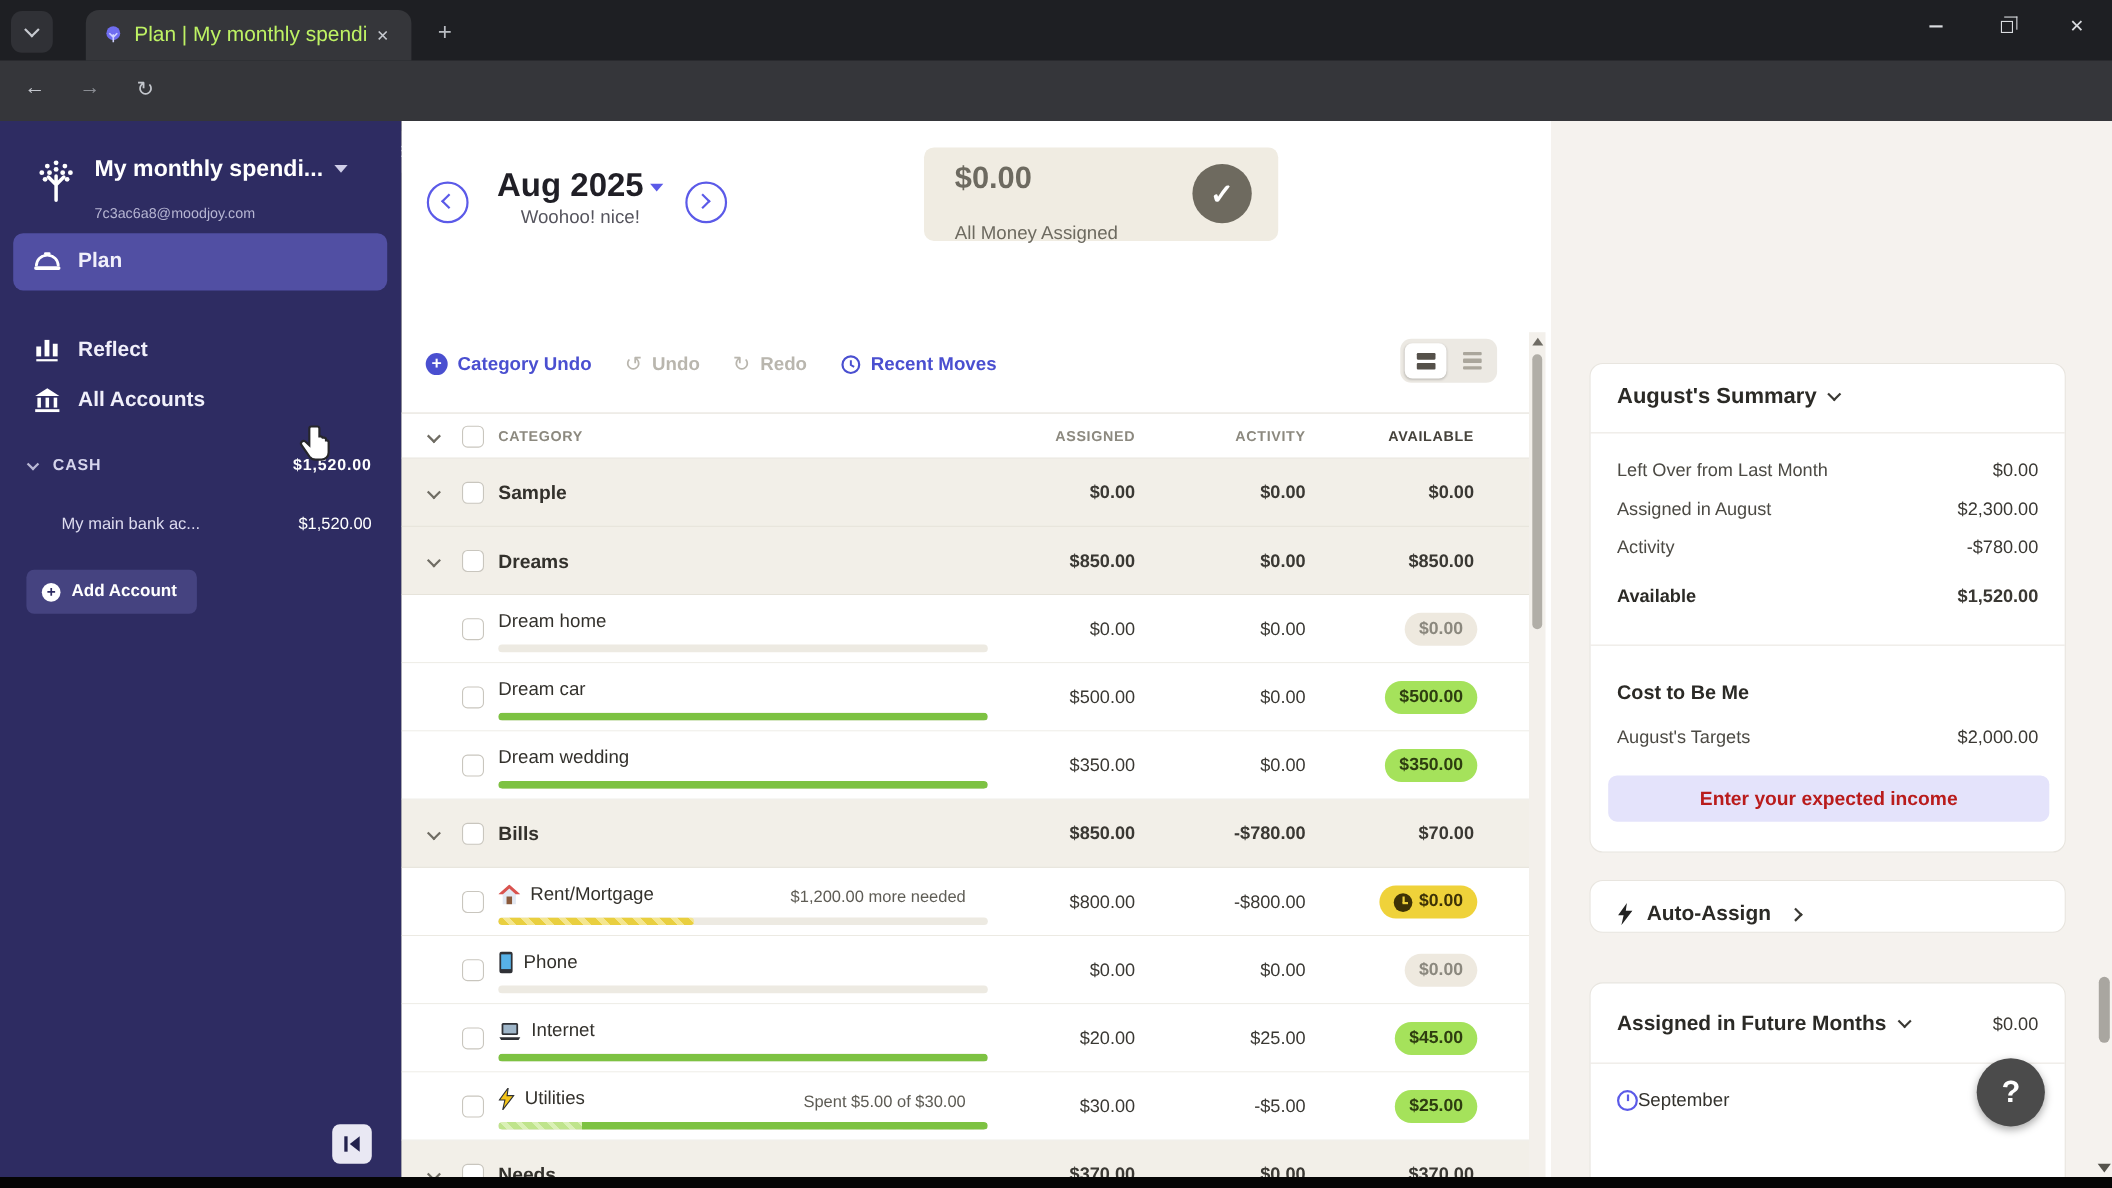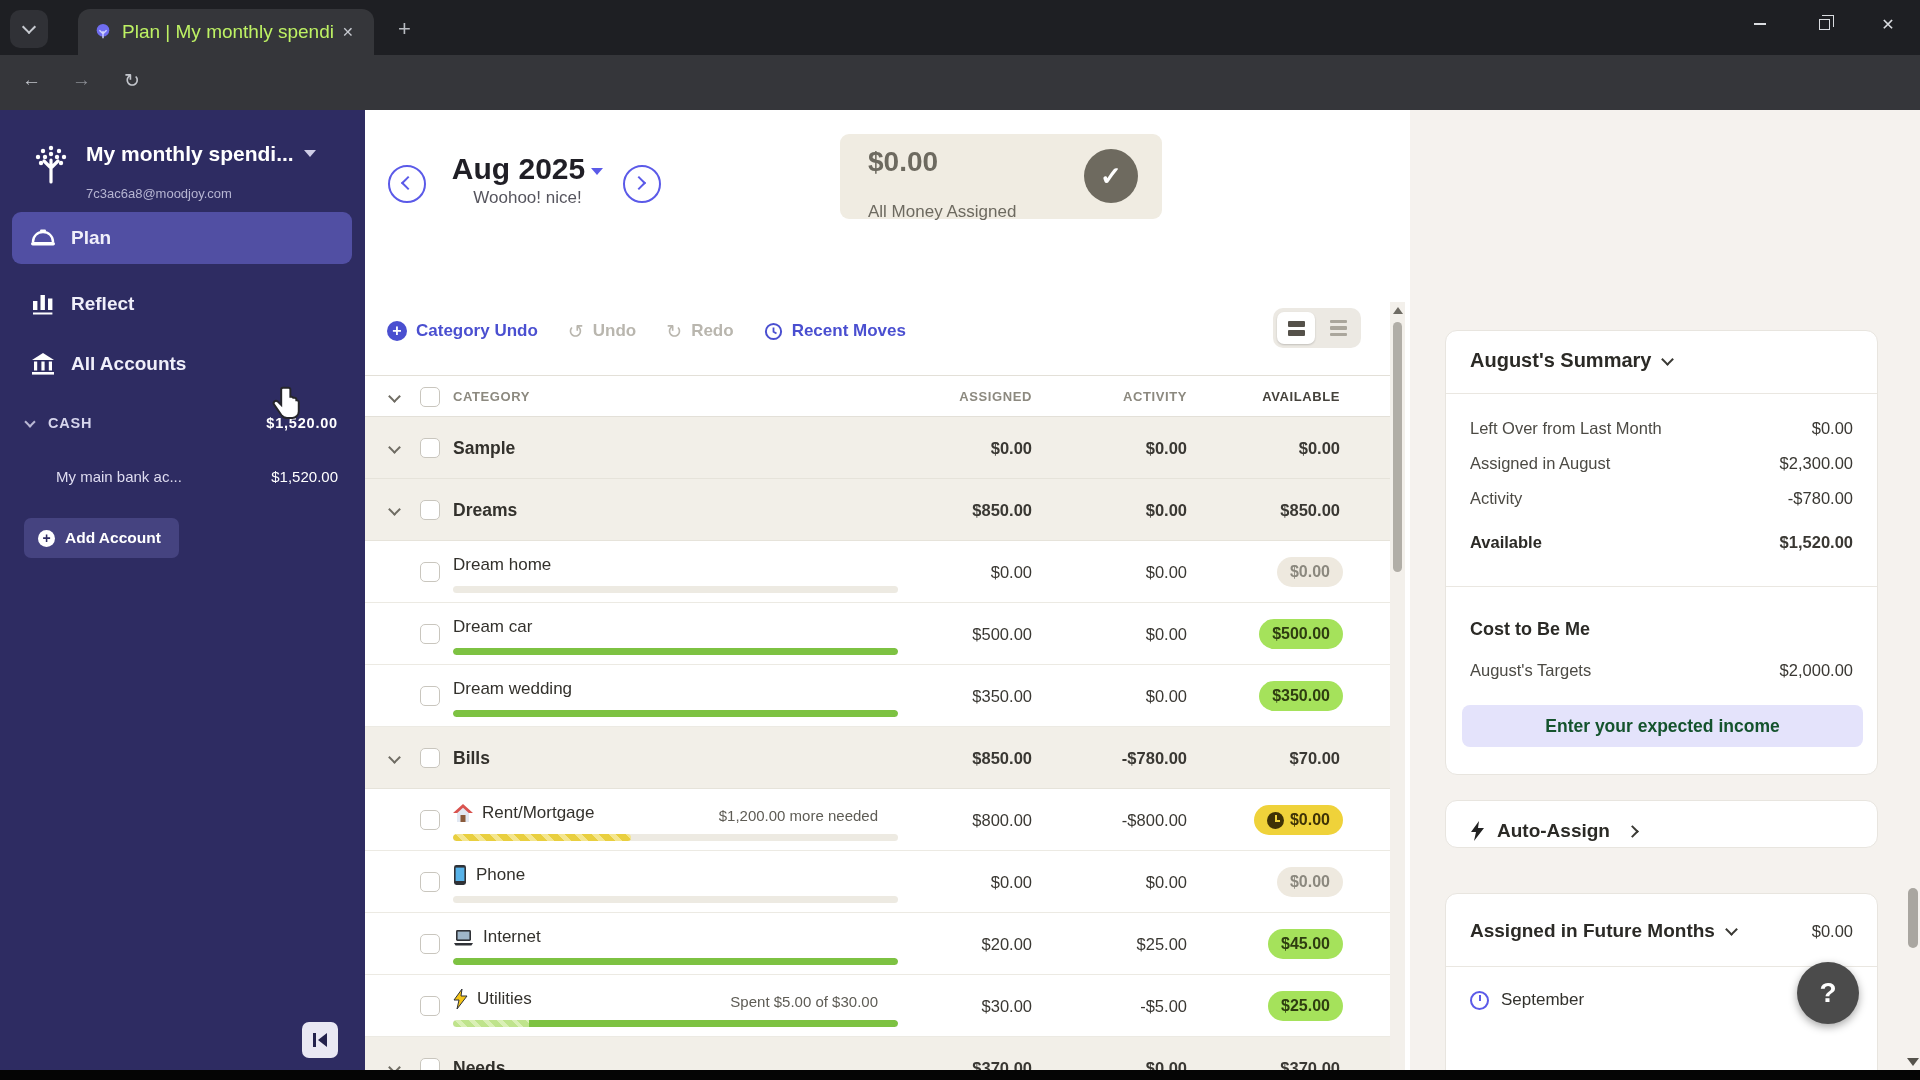--- a/index.html
+++ b/index.html
@@ -141,28 +141,28 @@
   .card { position:absolute; left:35px; width:433px; background:#fff; border:1px solid #e8e5df; border-radius:12px; }
   .dchev { display:inline-block; width:9px; height:9px; border-right:2.5px solid #3a3934; border-bottom:2.5px solid #3a3934; transform:rotate(45deg); margin-left:12px; vertical-align:3px; }
   #sumcard { top:220px; height:445px; }
   #sumcard .hd { position:absolute; left:24px; top:18px; font-size:20px; font-weight:700; color:#2b2a26; }
   .hr { position:absolute; left:0; width:100%; height:1px; background:#eae7e1; }
   .srow { position:absolute; left:24px; right:24px; display:flex; font-size:16.5px; color:#4c4a44; }
   .srow .v { margin-left:auto; color:#3a3833; }
   .srow.bold { font-weight:700; color:#2b2a26; } .srow.bold .v { font-weight:700; }
   #cost-title { position:absolute; left:24px; top:288px; font-size:18px; font-weight:700; color:#2b2a26; }
   #income-btn { position:absolute; left:16px; top:374px; width:401px; height:42px; background:#e4e3fb; border-radius:8px;
-    color:#14532d; font-size:17.5px; font-weight:600; display:flex; align-items:center; justify-content:center; }
+    color:#b91c1c; font-size:17.5px; font-weight:600; display:flex; align-items:center; justify-content:center; }
   #autocard { top:690px; height:48px; }
   #autocard .hd { position:absolute; left:24px; top:19px; font-size:19px; font-weight:700; color:#2b2a26; display:flex; gap:12px; align-items:center; }
   .rchev { display:inline-block; width:9px; height:9px; border-right:2.5px solid #3a3934; border-top:2.5px solid #3a3934; transform:rotate(45deg); margin-left:6px; }
   #futcard { top:783px; height:300px; }
   #futcard .hd { position:absolute; left:24px; top:26px; font-size:19px; font-weight:700; color:#2b2a26; }
   #futcard .v { position:absolute; right:24px; top:28px; font-size:16.5px; color:#3a3833; }
-  #seprow { position:absolute; left:24px; top:96px; display:flex; gap:12px; align-items:center; font-size:17px; color:#33322d; }
+  #seprow { position:absolute; left:24px; top:96px; display:flex; gap:0; align-items:center; font-size:17px; color:#33322d; }
   .clockp { width:19px; height:19px; border-radius:50%; border:2px solid #5b5ae8; position:relative; }
   .clockp:before { content:""; position:absolute; left:7px; top:2px; width:2px; height:6px; background:#5b5ae8; }
   #helpbtn { position:absolute; left:387px; top:852px; width:62px; height:62px; border-radius:50%; background:#4b4b4b;
     color:#fff; font-size:28px; font-weight:700; display:flex; align-items:center; justify-content:center;
     box-shadow:0 3px 8px rgba(0,0,0,.35); }
   #wscroll-thumb { position:absolute; left:498px; top:778px; width:10px; height:60px; background:#a9a6a0; border-radius:5px; }
   #wscroll-dn { position:absolute; left:497px; top:948px; width:0; height:0; border-left:6px solid transparent; border-right:6px solid transparent; border-top:8px solid #55534c; }
 
   #bottomstrip { position:absolute; left:0; top:1070px; width:1920px; height:10px; background:#050505; }
   #cursor { position:absolute; left:268px; top:384px; width:36px; height:42px; z-index:50; }
@@ -242,21 +242,21 @@
   </div>
 
   <div class="navitem sel" style="top:102px;">
     <svg width="26" height="24" viewBox="0 0 26 24">
       <path d="M3 16c0-6 4.5-10 10-10s10 4 10 10" fill="none" stroke="#fff" stroke-width="2.4"></path>
       <rect x="1" y="16" width="24" height="3.4" rx="1.7" fill="#fff"></rect>
       <rect x="10" y="3.4" width="6" height="2.4" rx="1.2" fill="#fff"></rect>
     </svg>
     <span>Plan</span>
   </div>
-  <div class="navitem" style="top:168px;">
+  <div class="navitem" style="top:168px;align-items:flex-end;">
     <svg width="26" height="24" viewBox="0 0 26 24">
       <rect x="3" y="9" width="4.4" height="9" fill="#fff"></rect>
         <rect x="10.5" y="3" width="4.4" height="15" fill="#fff"></rect>
       <rect x="18" y="6.5" width="4.4" height="11.5" fill="#fff"></rect>
         <rect x="3" y="20.5" width="19.4" height="2" fill="#fff"></rect>
     </svg>
     <span>Reflect</span>
   </div>
   <div class="navitem" style="top:228px;">
     <svg width="26" height="24" viewBox="0 0 26 24">

